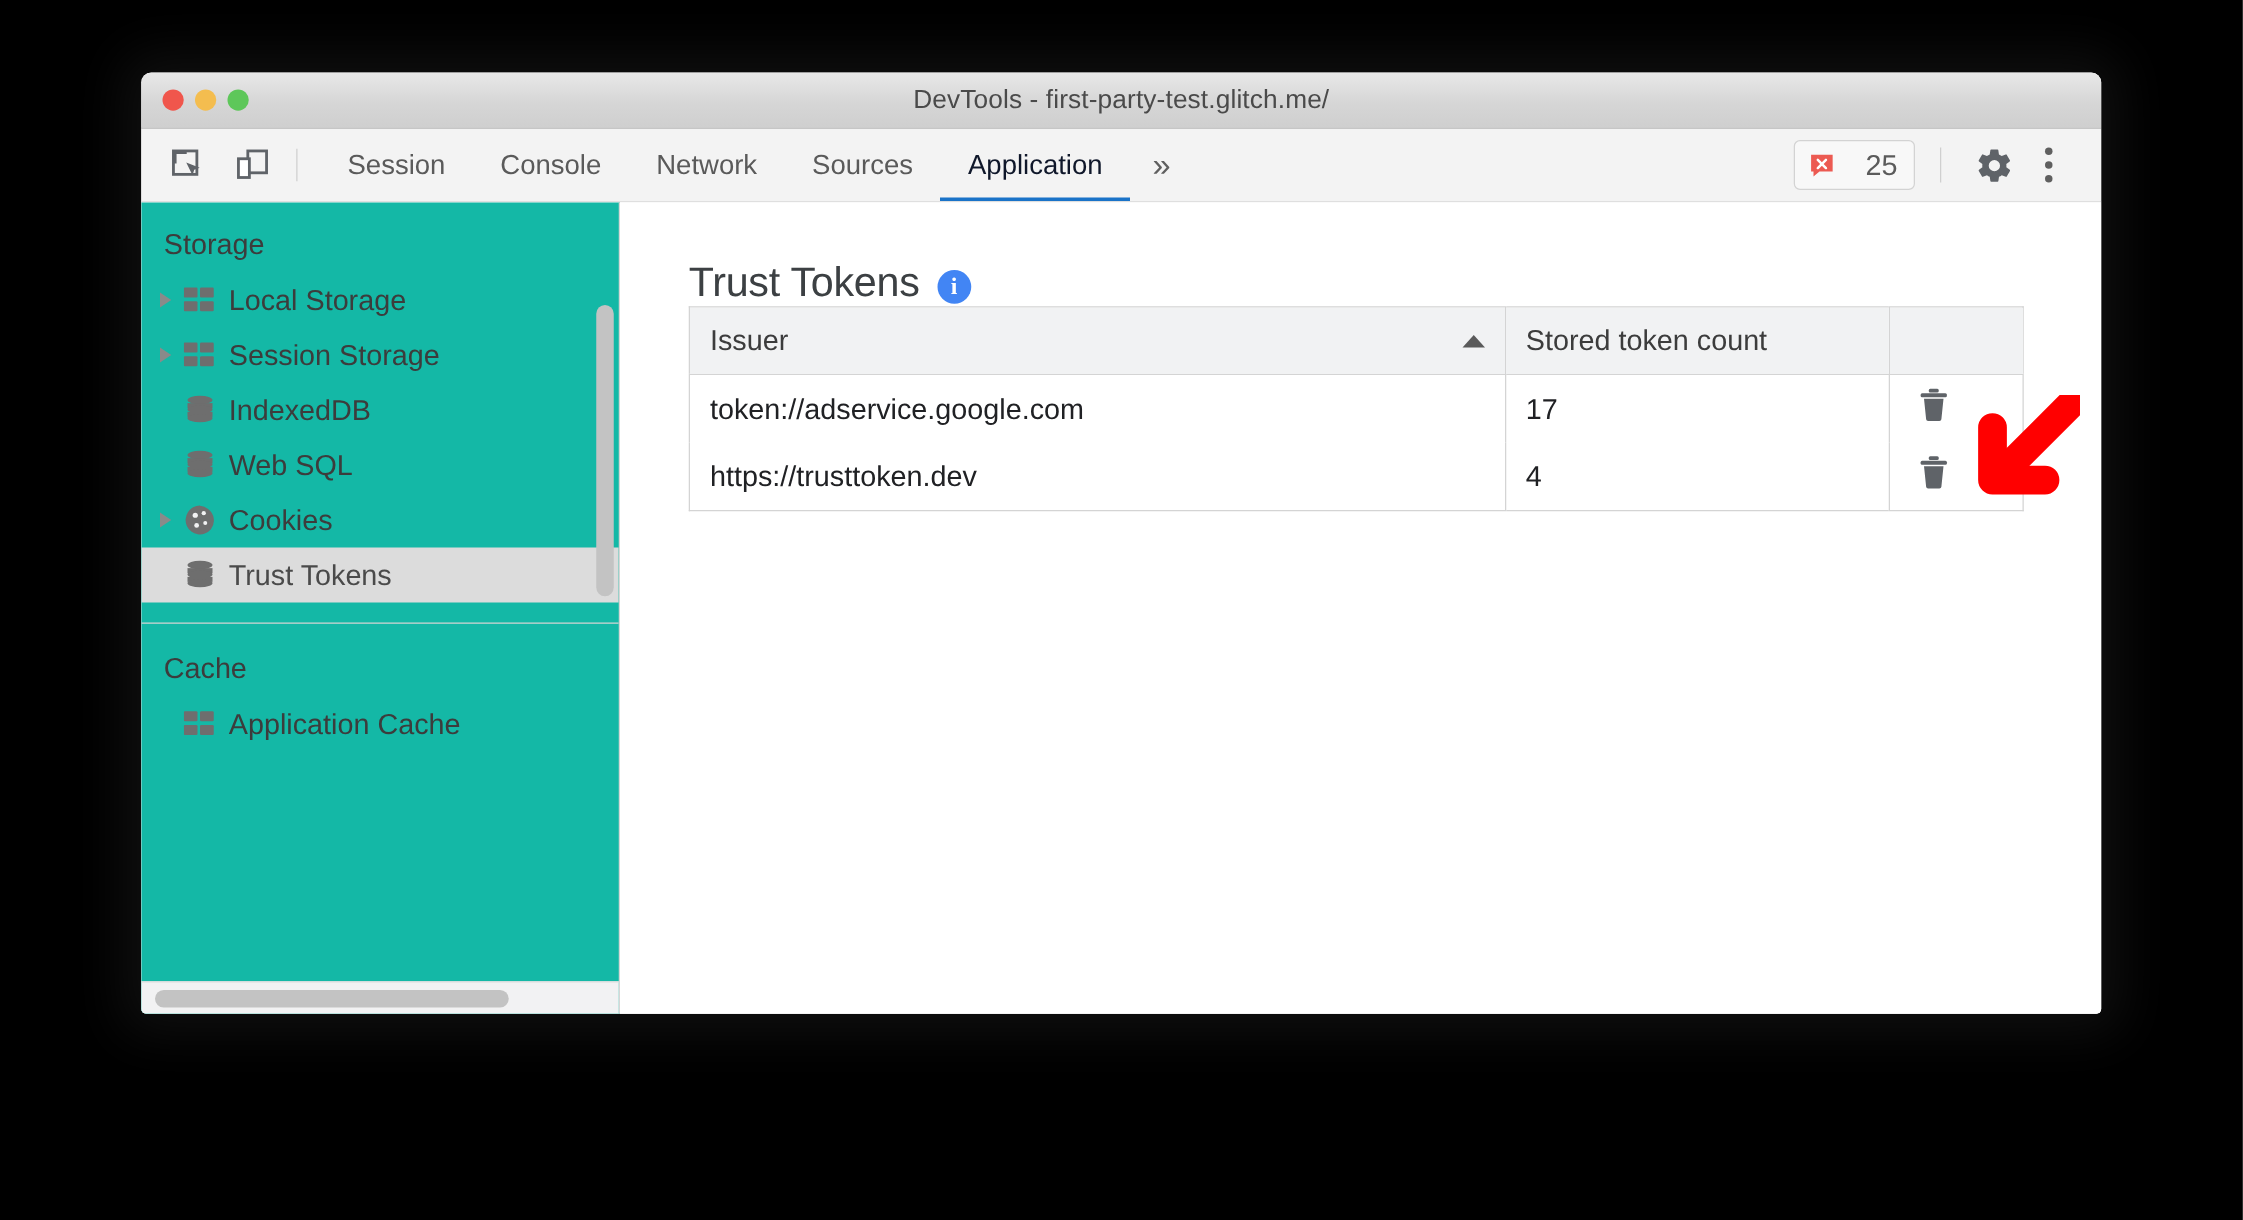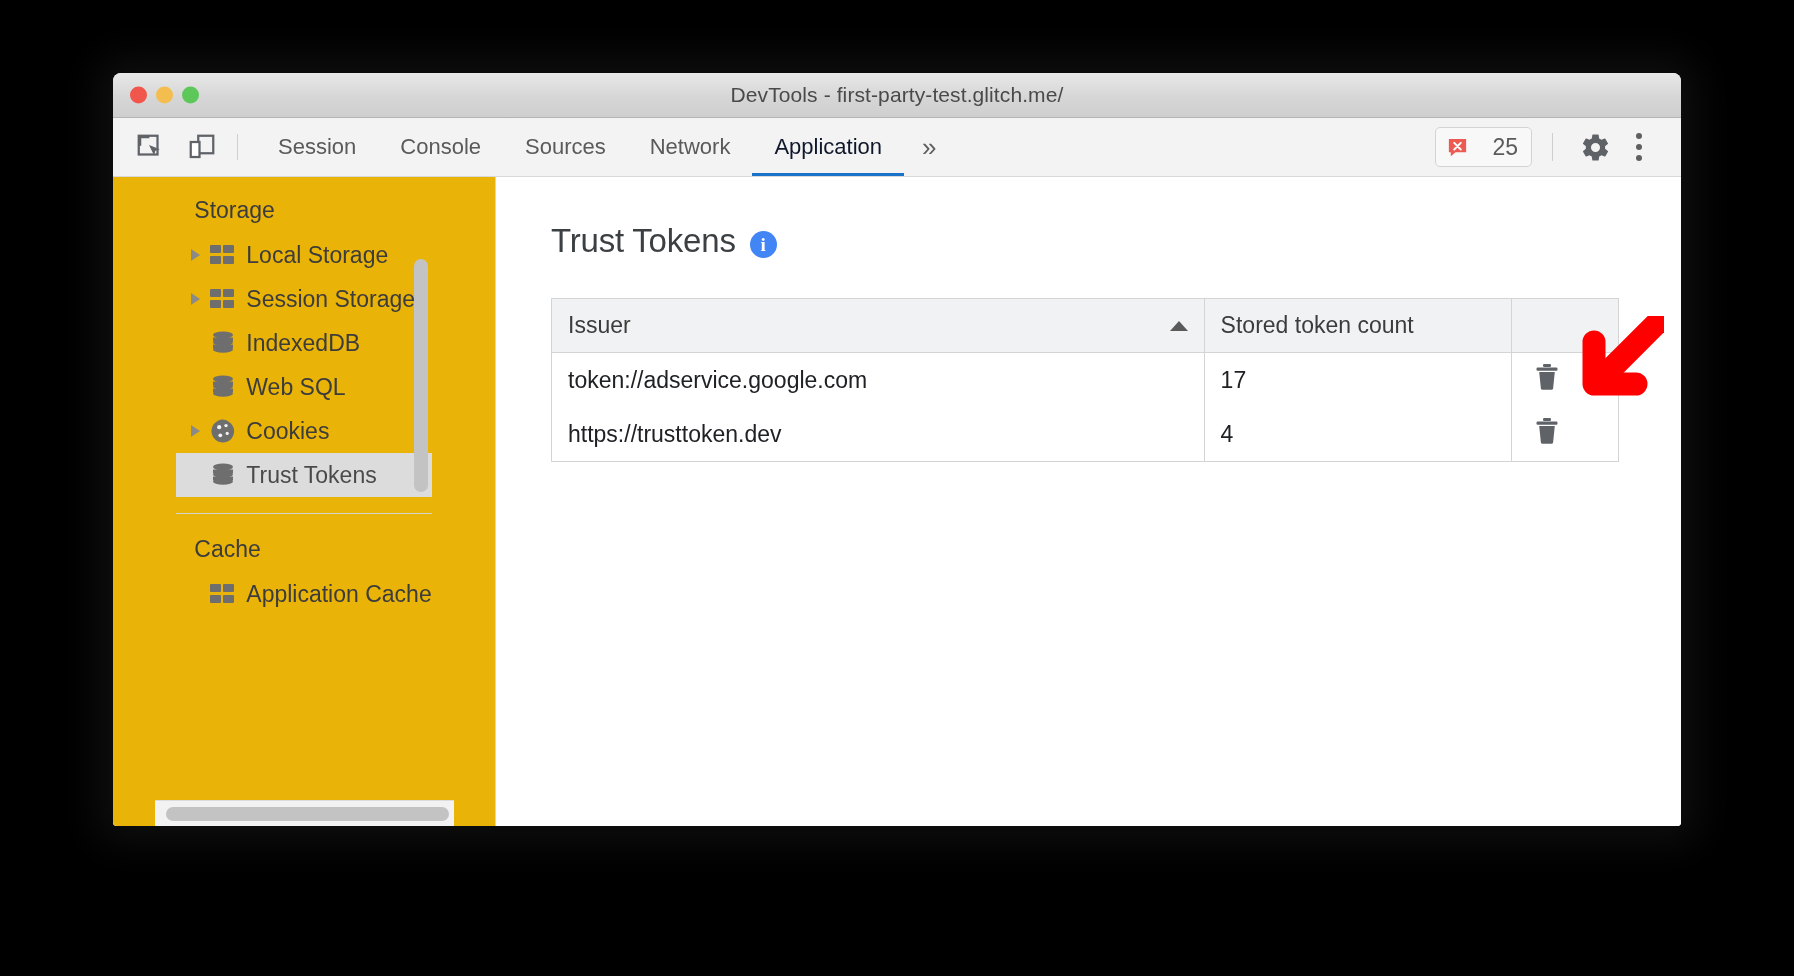--- a/index.html
+++ b/index.html
@@ -16,21 +16,21 @@
     position: relative;
     width: 1794px;
     height: 976px;
     background: #000000;
   }
 
   
   .window {
     position: absolute;
     left: 113px;
-    top: 73px;
+    top: 58px;
     width: 1568px;
     height: 753px;
     background: #ffffff;
     border-radius: 8px 8px 4px 4px;
     overflow: hidden;
     box-shadow: 0 0 42px 16px rgba(255,255,255,0.06);
   }
 
   
   .titlebar {
@@ -166,25 +166,24 @@
   .dt-body {
     display: flex;
     height: calc(753px - 45px - 59px);
     background: #ffffff;
   }
 
   
   .sidebar {
     position: relative;
     width: 383px;
-    background: #eab308;
+    background: #14b8a6;
     border-right: 1px solid #d6d6d6;
     display: flex;
     flex-direction: column;
-    align-items: center;
   }
   .sidebar-scroll {
     flex: 1;
     position: relative;
     overflow: hidden;
     padding-top: 11px;
   }
   .group-title {
     font-size: 23px;
     color: #3c3c3c;
@@ -281,21 +280,20 @@
     font-family: "Liberation Serif", serif;
     display: flex;
     align-items: center;
     justify-content: center;
     line-height: 1;
     margin-top: 6px;
   }
 
   
   .tt-table {
-    margin-top: 38px;
     width: 1068px;
     border: 1px solid #d4d4d4;
     border-collapse: collapse;
     background: #ffffff;
     table-layout: fixed;
   }
   .tt-table th {
     background: #f1f2f3;
     border-right: 1px solid #d4d4d4;
     border-bottom: 1px solid #d4d4d4;
@@ -375,22 +373,22 @@
             <rect x="3" y="8" width="7" height="12" fill="#ffffff" stroke="#5f6368" stroke-width="1.8"></rect>
           </svg>
         </div>
       </div>
 
       <div class="vsep"></div>
 
       <div class="tabs">
         <div class="tab">Session</div>
         <div class="tab">Console</div>
+        <div class="tab">Network</div>
         <div class="tab">Sources</div>
-        <div class="tab">Network</div>
         <div class="tab active">Application</div>
         <div class="tab more">»</div>
       </div>
 
       <div class="toolbar-right">
         <div class="error-badge">
           <span class="err-icon">
             <svg width="23" height="23" viewBox="0 0 24 24" aria-hidden="true">
               <path d="M3 3h18v14H10l-5 4v-4H3V3z" fill="#ec5a52"></path>
               <path d="M8.6 7.2l6.8 6.8M15.4 7.2l-6.8 6.8" stroke="#ffffff" stroke-width="2.1" stroke-linecap="round"></path>

